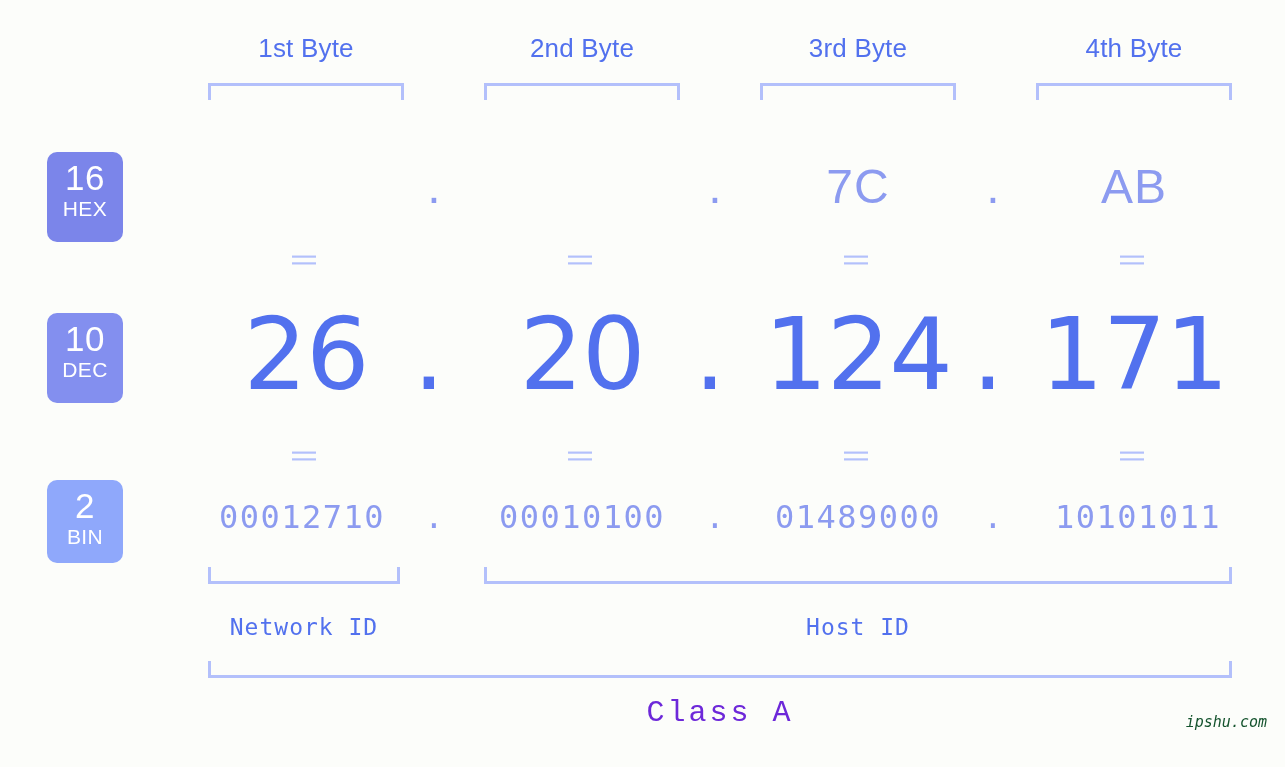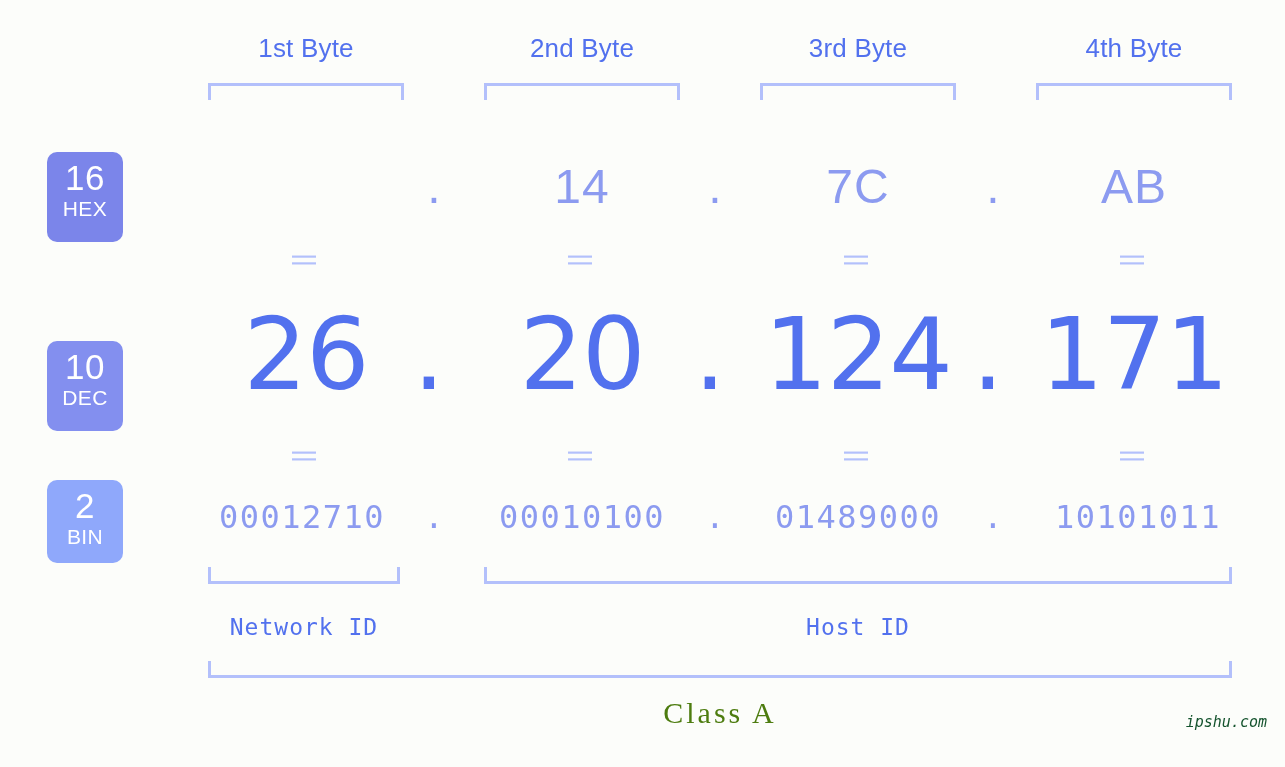--- a/index.html
+++ b/index.html
@@ -73,21 +73,21 @@
     letter-spacing: 0.5px;
   }
   .badge .nm {
     display: block;
     font-size: 21px;
     line-height: 23px;
     font-weight: 400;
     letter-spacing: 0.4px;
   }
   #badge-hex { top: 152px; height: 90px; background: #7b85ea; }
-  #badge-dec { top: 313px; height: 90px; background: #838fef; margin-top: 28px; }
+  #badge-dec { top: 313px; height: 90px; background: #838fef; }
   #badge-bin { top: 480px; height: 83px; background: #8fa8fb; }
 
   
   .hex-val {
     position: absolute;
     top: 158px;
     text-align: center;
     font-family: "Liberation Sans", sans-serif;
     font-size: 48px;
     line-height: 58px;
@@ -175,24 +175,24 @@
     font-family: "DejaVu Sans Mono", monospace;
     font-size: 23px;
     line-height: 28px;
     color: #5271ee;
     letter-spacing: 1px;
     white-space: nowrap;
   }
   .class-label {
     position: absolute;
     text-align: center;
-    font-family: Liberation Serif, serif;
+    font-family: Liberation Mono, monospace;
     font-size: 30px;
     line-height: 36px;
-    color: #4d7c0f;
+    color: #6d28d9;
     letter-spacing: 3px;
     white-space: nowrap;
   }
 
   
   .watermark {
     position: absolute;
     right: 18px;
     top: 713px;
     font-family: "DejaVu Sans Mono", monospace;
@@ -225,21 +225,20 @@
   <div class="badge" id="badge-dec">
     <span class="num">10</span>
     <span class="nm">DEC</span>
   </div>
   <div class="badge" id="badge-bin">
     <span class="num">2</span>
     <span class="nm">BIN</span>
   </div>
 
   <div class="hex-dot" style="left:419px;">.</div>
-  <div class="hex-val" style="left:484px;width:196px;">14</div>
   <div class="hex-dot" style="left:700px;">.</div>
   <div class="hex-val" style="left:760px;width:196px;">7C</div>
   <div class="hex-dot" style="left:978px;">.</div>
   <div class="hex-val" style="left:1036px;width:196px;">AB</div>
 
   <div class="eq" style="left:294px;top:247px;">||</div>
   <div class="eq" style="left:570px;top:247px;">||</div>
   <div class="eq" style="left:846px;top:247px;">||</div>
   <div class="eq" style="left:1122px;top:247px;">||</div>
 

